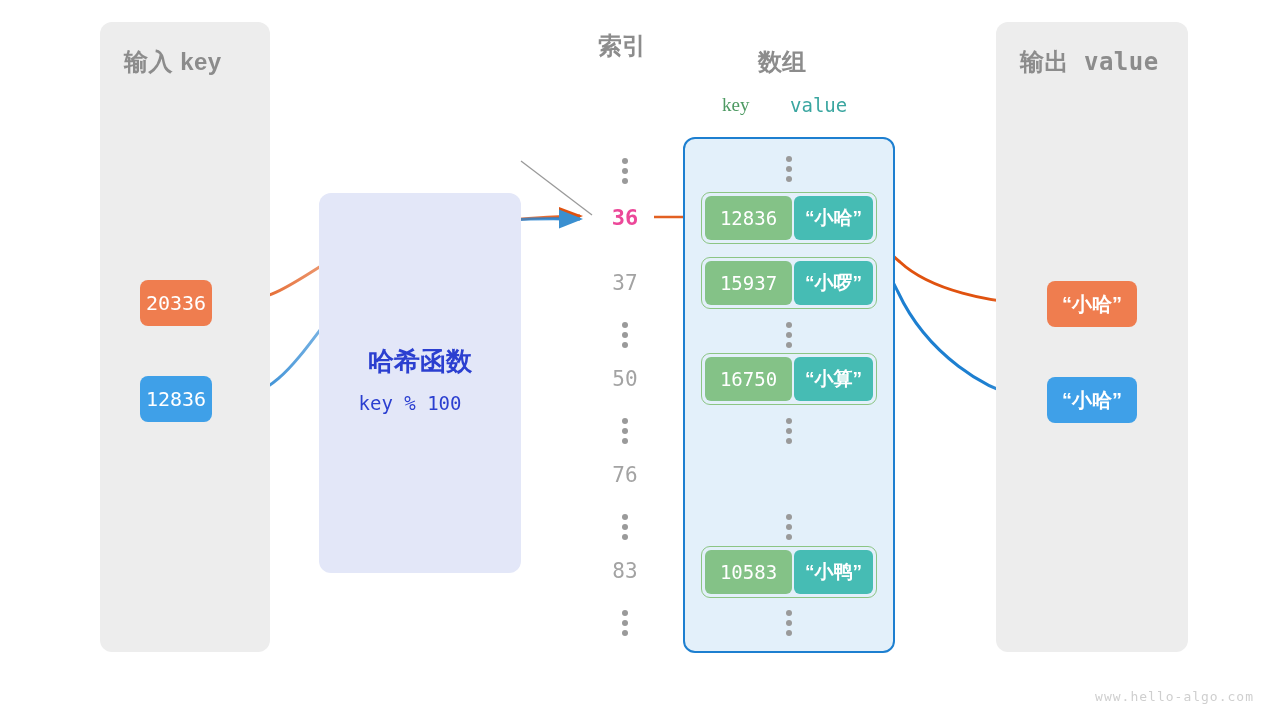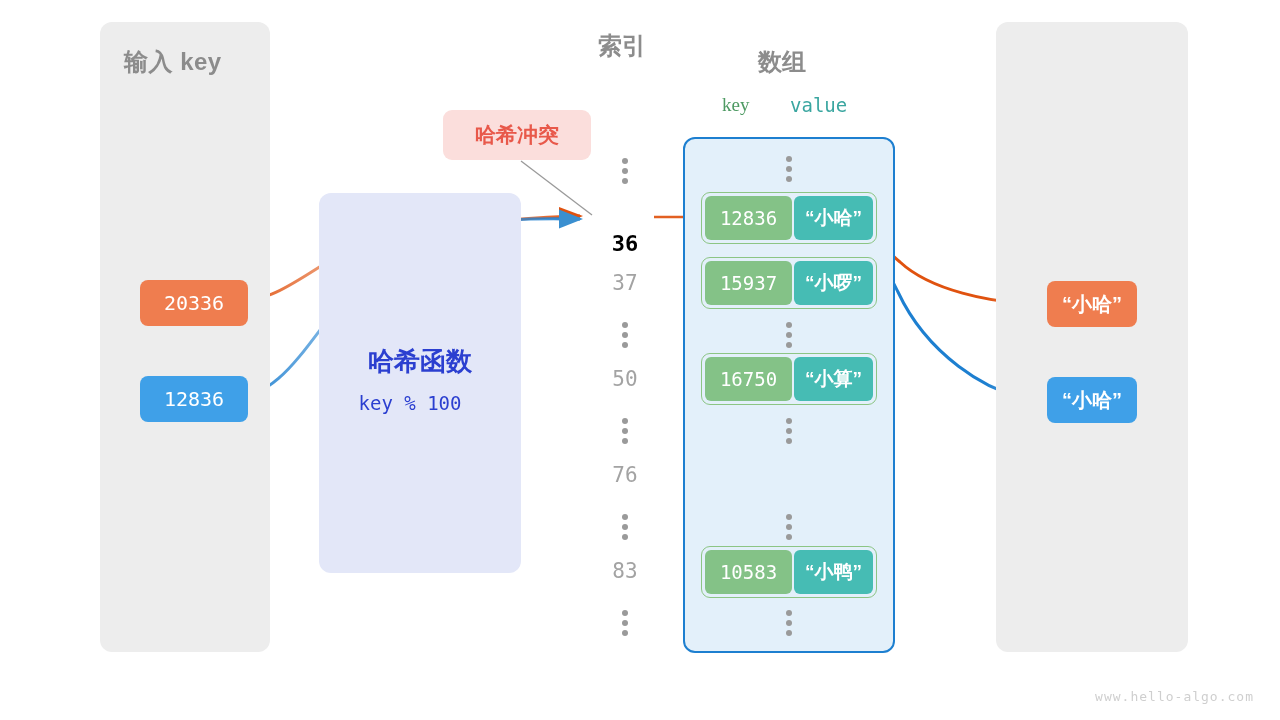--- a/index.html
+++ b/index.html
@@ -60,21 +60,21 @@
   }
   #label-value {
     position: absolute; left: 790px; top: 94px;
     color: #3aa6a0; font-size: 19px;
     font-family: "DejaVu Sans Mono", "Liberation Mono", monospace;
   }
 
   
   .key-chip {
     position: absolute;
-    width: 108px; height: 46px;
+    width: 72px; height: 46px;
     border-radius: 8px;
     color: #ffffff;
     font-size: 20px;
     display: flex; align-items: center; justify-content: center;
     font-family: "DejaVu Sans Mono", "Liberation Mono", monospace;
   }
   #key-chip-0 { left: 140px; top: 280px; background: #ef7d4f; }
   #key-chip-1 { left: 140px; top: 376px; background: #3fa0e8; }
 
   
@@ -124,21 +124,21 @@
   }
 
   
   .index-label {
     position: absolute;
     width: 70px; text-align: center;
     color: #a3a3a3; font-size: 21px;
     font-family: "DejaVu Sans Mono", "Liberation Mono", monospace;
   }
   .index-label.active {
-    color: #000000; font-weight: bold; font-size: 22px; margin-top: 26px;
+    color: #ec4899; font-weight: bold; font-size: 22px;
   }
   .index-dots {
     position: absolute;
     width: 70px;
     display: flex; flex-direction: column; align-items: center;
     gap: 4px;
   }
   .index-dots i, .cell-dots i {
     display: block; width: 6px; height: 6px;
     border-radius: 50%; background: #9a9a9a;
@@ -257,23 +257,20 @@
   <div class="panel" id="panel-input"></div>
   <div class="panel-title" id="title-input">输入 key</div>
 
   <div class="key-chip" id="key-chip-0">20336</div>
   <div class="key-chip" id="key-chip-1">12836</div>
 
   <div id="hash-box"></div>
   <div id="hash-box-title">哈希函数</div>
   <div id="hash-box-formula">key % 100</div>
 
-  <div id="collision-box">
-    <span id="collision-label">哈希冲突</span>
-  </div>
 
   <div id="title-index">索引</div>
   <div id="title-array">数组</div>
   <div id="label-key">key</div>
   <div id="label-value">value</div>
 
   <div class="index-dots" style="left:590px; top:158px;">
       <i></i>
       <i></i>
       <i></i>
@@ -351,19 +348,20 @@
     <span class="v">“小鸭”</span>
   </div>
 
   <div class="cell-dots" style="left:683px; top:610px;">
       <i></i>
       <i></i>
       <i></i>
     </div>
 
   <div class="panel" id="panel-output"></div>
+  <div class="panel-title mono" id="title-output">输出 value</div>
 
   <div class="out-chip" id="out-chip-0">“小哈”</div>
   <div class="out-chip" id="out-chip-1">“小哈”</div>
 
   <div id="watermark">www.hello-algo.com</div>
 
 </div>
 
 </body></html>

